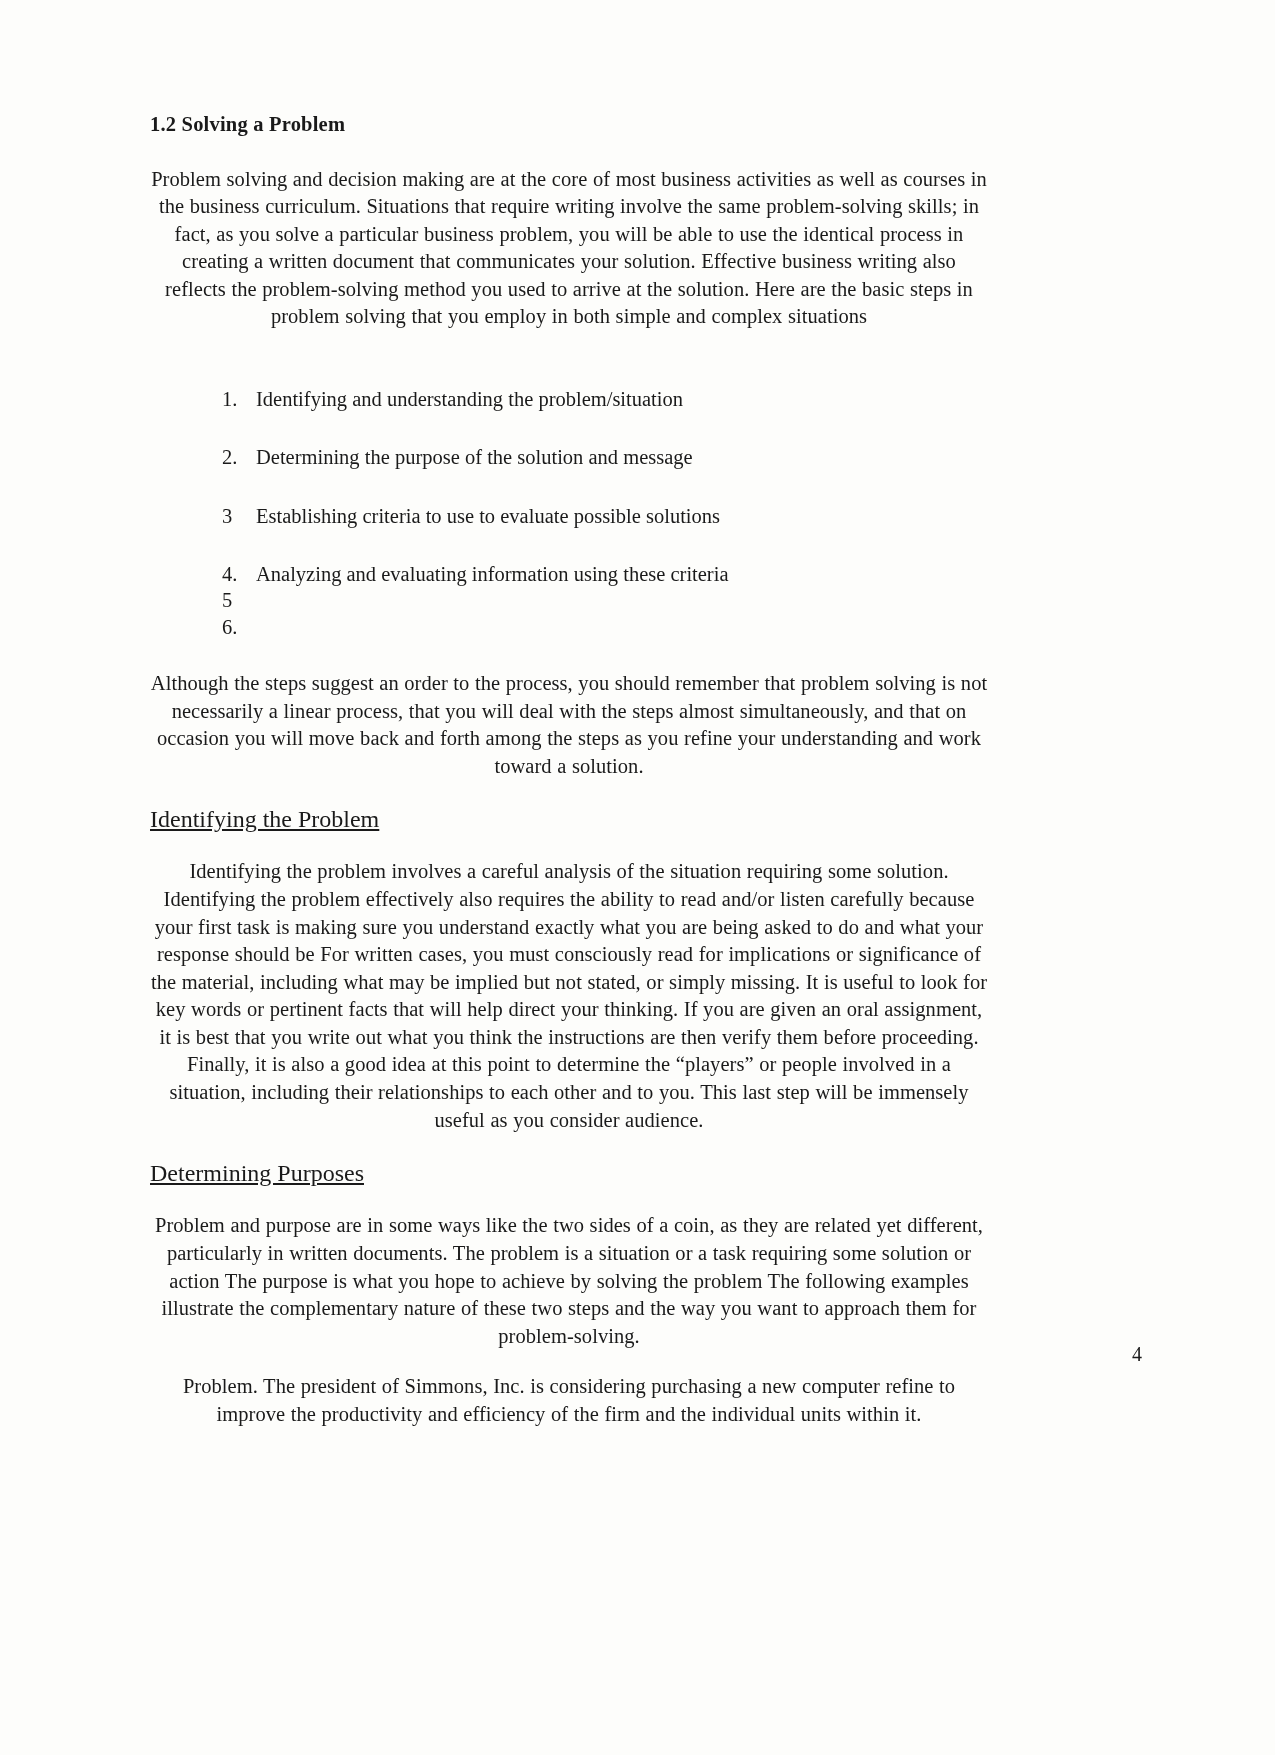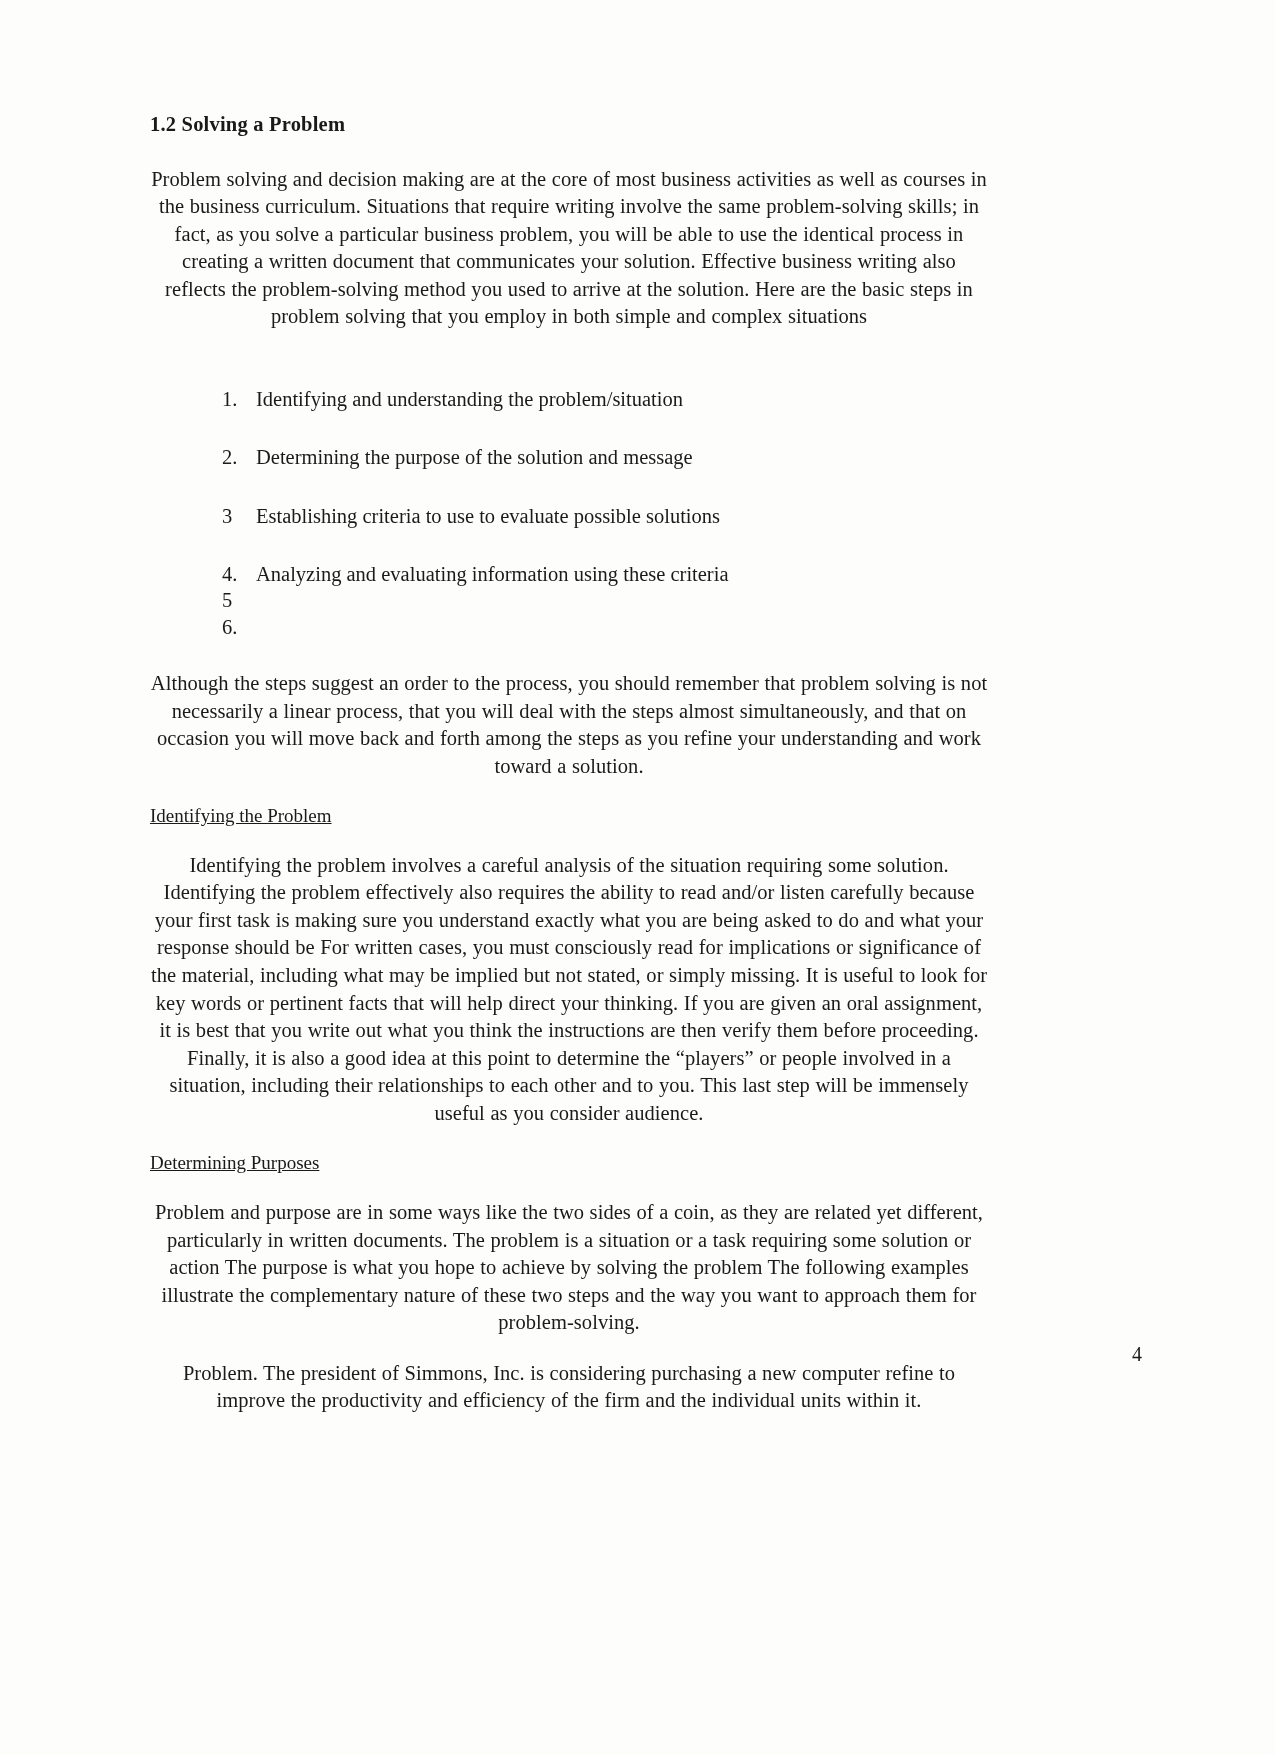--- a/index.html
+++ b/index.html
@@ -36,21 +36,21 @@
   }
   .para {
     font-size: 20.5px;
     line-height: 1.345;
     margin: 0 0 23px 0;
     text-align: center;
     letter-spacing: 0.05px;
     word-spacing: 0.4px;
   }
   .sub-heading {
-    font-size: 19px;
+    font-size: 24px;
     line-height: 1.345;
     margin: 0 0 23px 0;
     text-decoration: underline;
     display: block;
   }
   .step-list {
     list-style: none;
     margin: 22px 0 30px 0;
     padding: 0 0 0 72px;
   }

